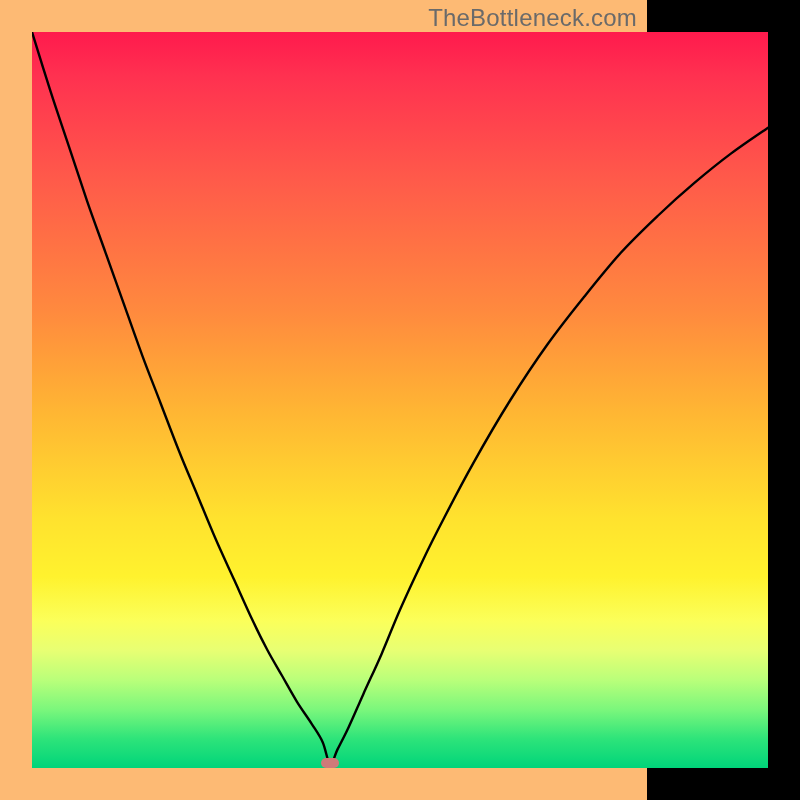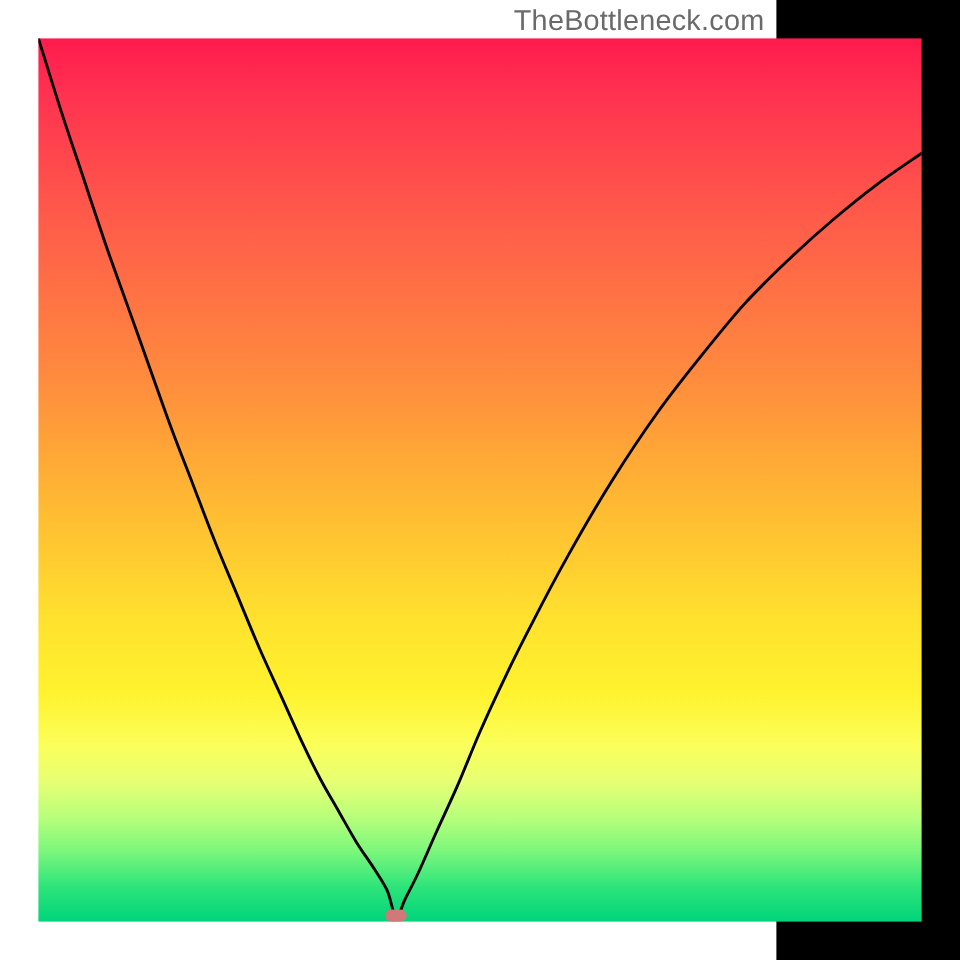--- a/index.html
+++ b/index.html
@@ -10,21 +10,21 @@
     background: #000;
     overflow: hidden;
     font-family: Arial, Helvetica, sans-serif;
   }
   .frame {
     position: absolute;
     left: 0;
     top: 0;
     width: 647px;
     height: 800px;
-    background: #ffffff;
+    background: #fdba74;
   }
   .plot {
     position: absolute;
     left: 32px;
     top: 32px;
     width: 736px;
     height: 736px;
     
     background: linear-gradient(
       to bottom,

